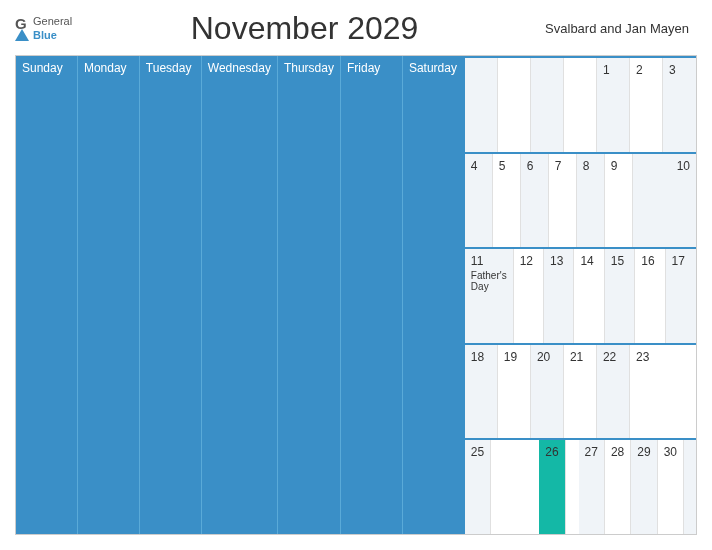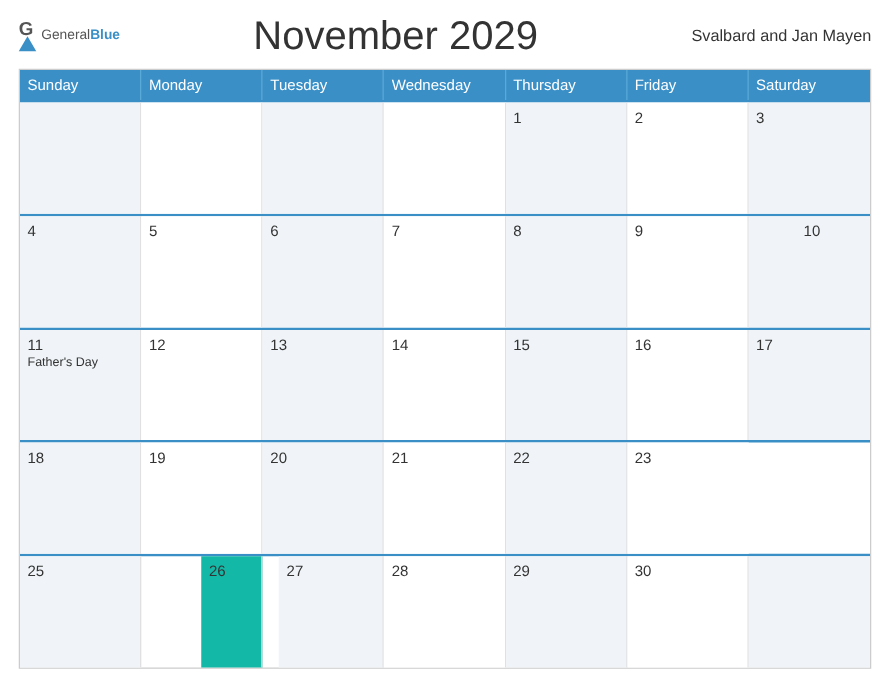--- a/index.html
+++ b/index.html
@@ -37,27 +37,27 @@
     .month-title {
       font-size: 32px;
       color: #333;
       font-weight: normal;
       text-align: center;
       flex: 1;
     }
     .region-label {
       font-size: 13px;
       color: #333;
-      text-align: right;
+      text-align: center;
       min-width: 160px;
     }
     .calendar-grid {
       flex: 1;
       display: flex;
-      flex-direction: column;
+      flex-direction: row;
       border: 1px solid #ccc;
     }
     .day-headers {
       display: grid;
       grid-template-columns: repeat(7, 1fr);
       background: #3a8fc7;
     }
     .day-header {
       padding: 5px 6px;
       color: #fff;
@@ -112,21 +112,21 @@
 
 <div class="calendar-container">
   <div class="header">
     <div class="logo">
       <div class="logo-icon">
         <span style="font-size:15px;font-weight:bold;color:#555;line-height:1;">G</span>
         <div style="display:flex;gap:2px;align-items:center;margin-top:-2px;">
           <div style="width:0;height:0;border-left:7px solid transparent;border-right:7px solid transparent;border-bottom:12px solid #3a8fc7;"></div>
         </div>
       </div>
-      <div style="display:flex;line-height:1.2;">
+      <div style="display:flex;flex-direction:column;line-height:1.2;">
         <span style="font-size:11px;color:#555;">General</span>
         <span style="font-size:11px;color:#3a8fc7;font-weight:bold;">Blue</span>
       </div>
     </div>
     <h1 class="month-title">November 2029</h1>
     <div class="region-label">Svalbard and Jan Mayen</div>
   </div>
 
   <div class="calendar-grid">
     <div class="day-headers">

